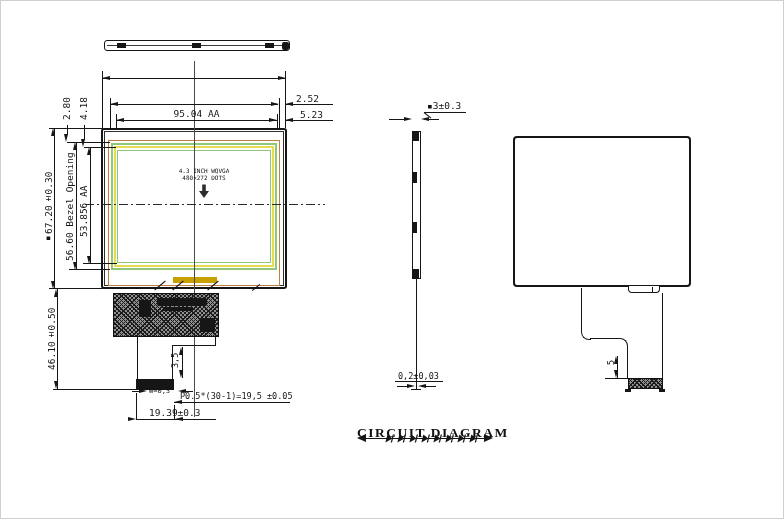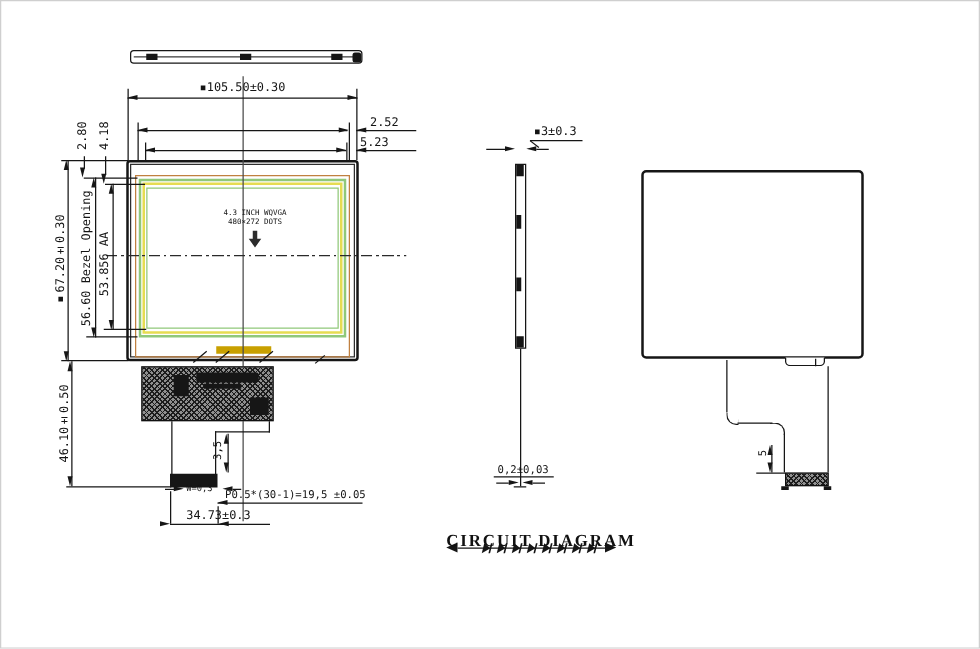--- a/index.html
+++ b/index.html
@@ -53,40 +53,40 @@
   <div class="t t6 tc" style="left:172px;top:173px;width:62px">480×272 DOTS</div>
   <svg class="ab" style="left:197px;top:183px" width="12" height="15" viewBox="0 0 12 15">
     <path d="M4.2 0.5 H7.8 V7 H11 L6 14 L1 7 H4.2 Z" fill="#2c2c2c"></path>
   </svg>
 
   <div class="ln" style="left:101px;top:70px;width:1px;height:57px"></div>
   <div class="ln" style="left:284px;top:70px;width:1px;height:57px"></div>
   <div class="ln" style="left:101px;top:77px;width:184px;height:1px"></div>
   <div class="aL" style="left:101px;top:75px"></div>
   <div class="aR" style="left:277px;top:75px"></div>
-  <div class="t tc" style="left:101px;top:64px;width:184px">▪105.50±0.30</div>
 
   <div class="ln" style="left:109px;top:97px;width:1px;height:31px"></div>
   <div class="ln" style="left:278px;top:97px;width:1px;height:31px"></div>
   <div class="ln" style="left:109px;top:103px;width:168px;height:1px"></div>
   <div class="aL" style="left:109px;top:101px"></div>
   <div class="aR" style="left:270px;top:101px"></div>
 
   <div class="ln" style="left:115px;top:113px;width:1px;height:15px"></div>
   <div class="ln" style="left:276px;top:113px;width:1px;height:15px"></div>
   <div class="ln" style="left:115px;top:119px;width:161px;height:1px"></div>
   <div class="aL" style="left:115px;top:117px"></div>
   <div class="aR" style="left:268px;top:117px"></div>
+  <div class="t tc" style="left:115px;top:107px;width:161px">95.04 AA</div>
 
   <div class="ln" style="left:284px;top:103px;width:48px;height:1px"></div>
   <div class="aL" style="left:284px;top:101px"></div>
   <div class="t" style="left:295px;top:92px">2.52</div>
   <div class="ln" style="left:284px;top:119px;width:48px;height:1px"></div>
   <div class="aL" style="left:284px;top:117px"></div>
-  <div class="t" style="left:287px;top:108px">5.23</div>
+  <div class="t" style="left:299px;top:108px">5.23</div>
 
   <div class="t vt" style="left:60px;top:92px;width:11px;height:32px">2.80</div>
   <div class="ln" style="left:66px;top:124px;width:1px;height:10px"></div>
   <div class="aD" style="left:63px;top:133px"></div>
   <div class="t vt" style="left:77px;top:92px;width:11px;height:32px">4.18</div>
   <div class="ln" style="left:83px;top:124px;width:1px;height:15px"></div>
   <div class="aD" style="left:80px;top:138px"></div>
   <div class="ln" style="left:66px;top:141px;width:43px;height:1px"></div>
   <div class="ln" style="left:83px;top:146px;width:32px;height:1px"></div>
 
@@ -144,21 +144,21 @@
 
   <div class="ln" style="left:173px;top:401px;width:116px;height:1px"></div>
   <div class="aL" style="left:173px;top:399px"></div>
   <div class="t t85" style="left:179px;top:390px">P0.5*(30-1)=19,5 ±0.05</div>
 
   <div class="ln" style="left:135px;top:392px;width:1px;height:26px"></div>
   <div class="ln" style="left:173px;top:404px;width:1px;height:14px"></div>
   <div class="ln" style="left:135px;top:418px;width:80px;height:1px"></div>
   <div class="aR" style="left:127px;top:416px"></div>
   <div class="aL" style="left:174px;top:416px"></div>
-  <div class="t" style="left:148px;top:406px">34.73±0.3</div>
+  <div class="t" style="left:148px;top:406px">19.39±0.3</div>
 
   <div class="ln" style="left:388px;top:118px;width:15px;height:1px"></div>
   <div class="aR" style="left:403px;top:116px"></div>
   <div class="aL" style="left:420px;top:116px"></div>
   <div class="ln" style="left:428px;top:118px;width:10px;height:1px"></div>
   <div class="ln" style="left:423px;top:111px;width:9px;height:1px;transform:rotate(38deg);transform-origin:left center"></div>
   <div class="ln" style="left:423px;top:111px;width:42px;height:1px"></div>
   <div class="t" style="left:426px;top:99px">▪3±0.3</div>
 
   <div class="box" style="left:411px;top:130px;width:9px;height:148px;border:1.5px solid #161616"></div>

